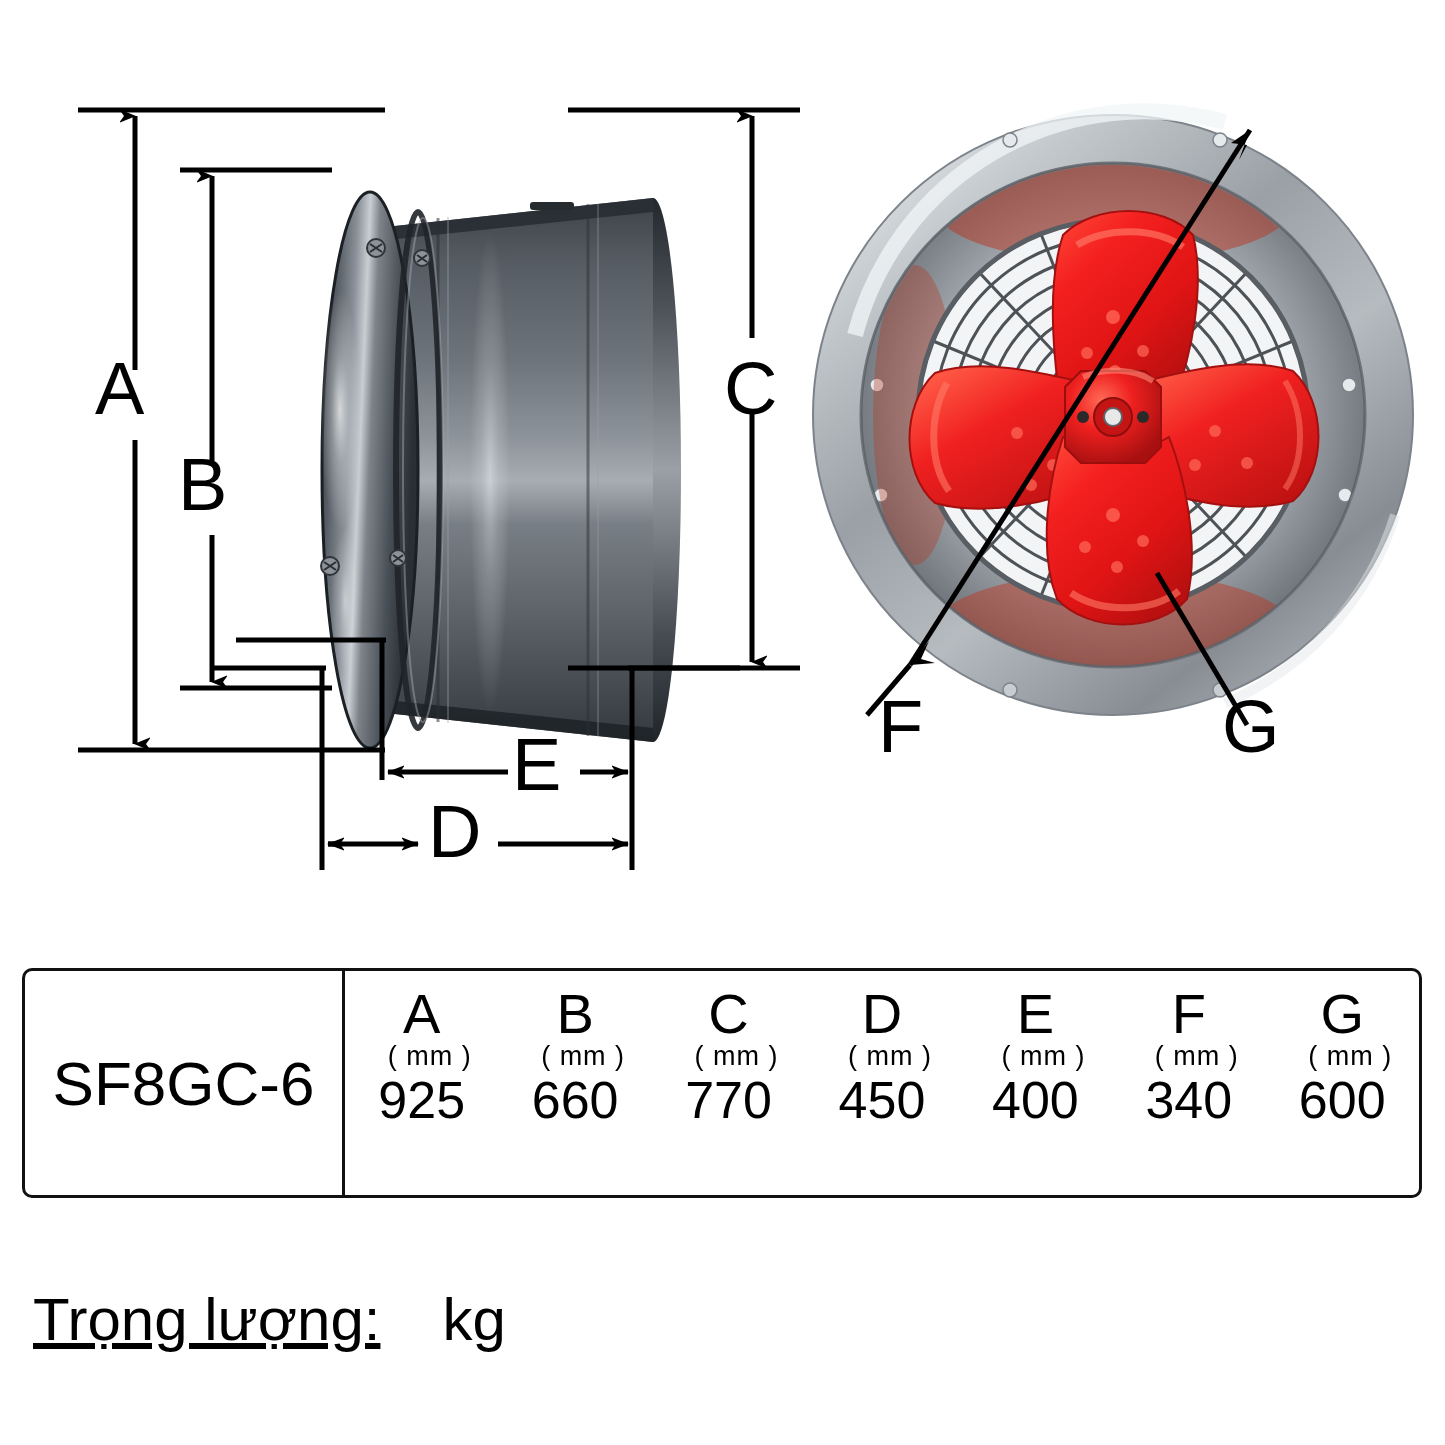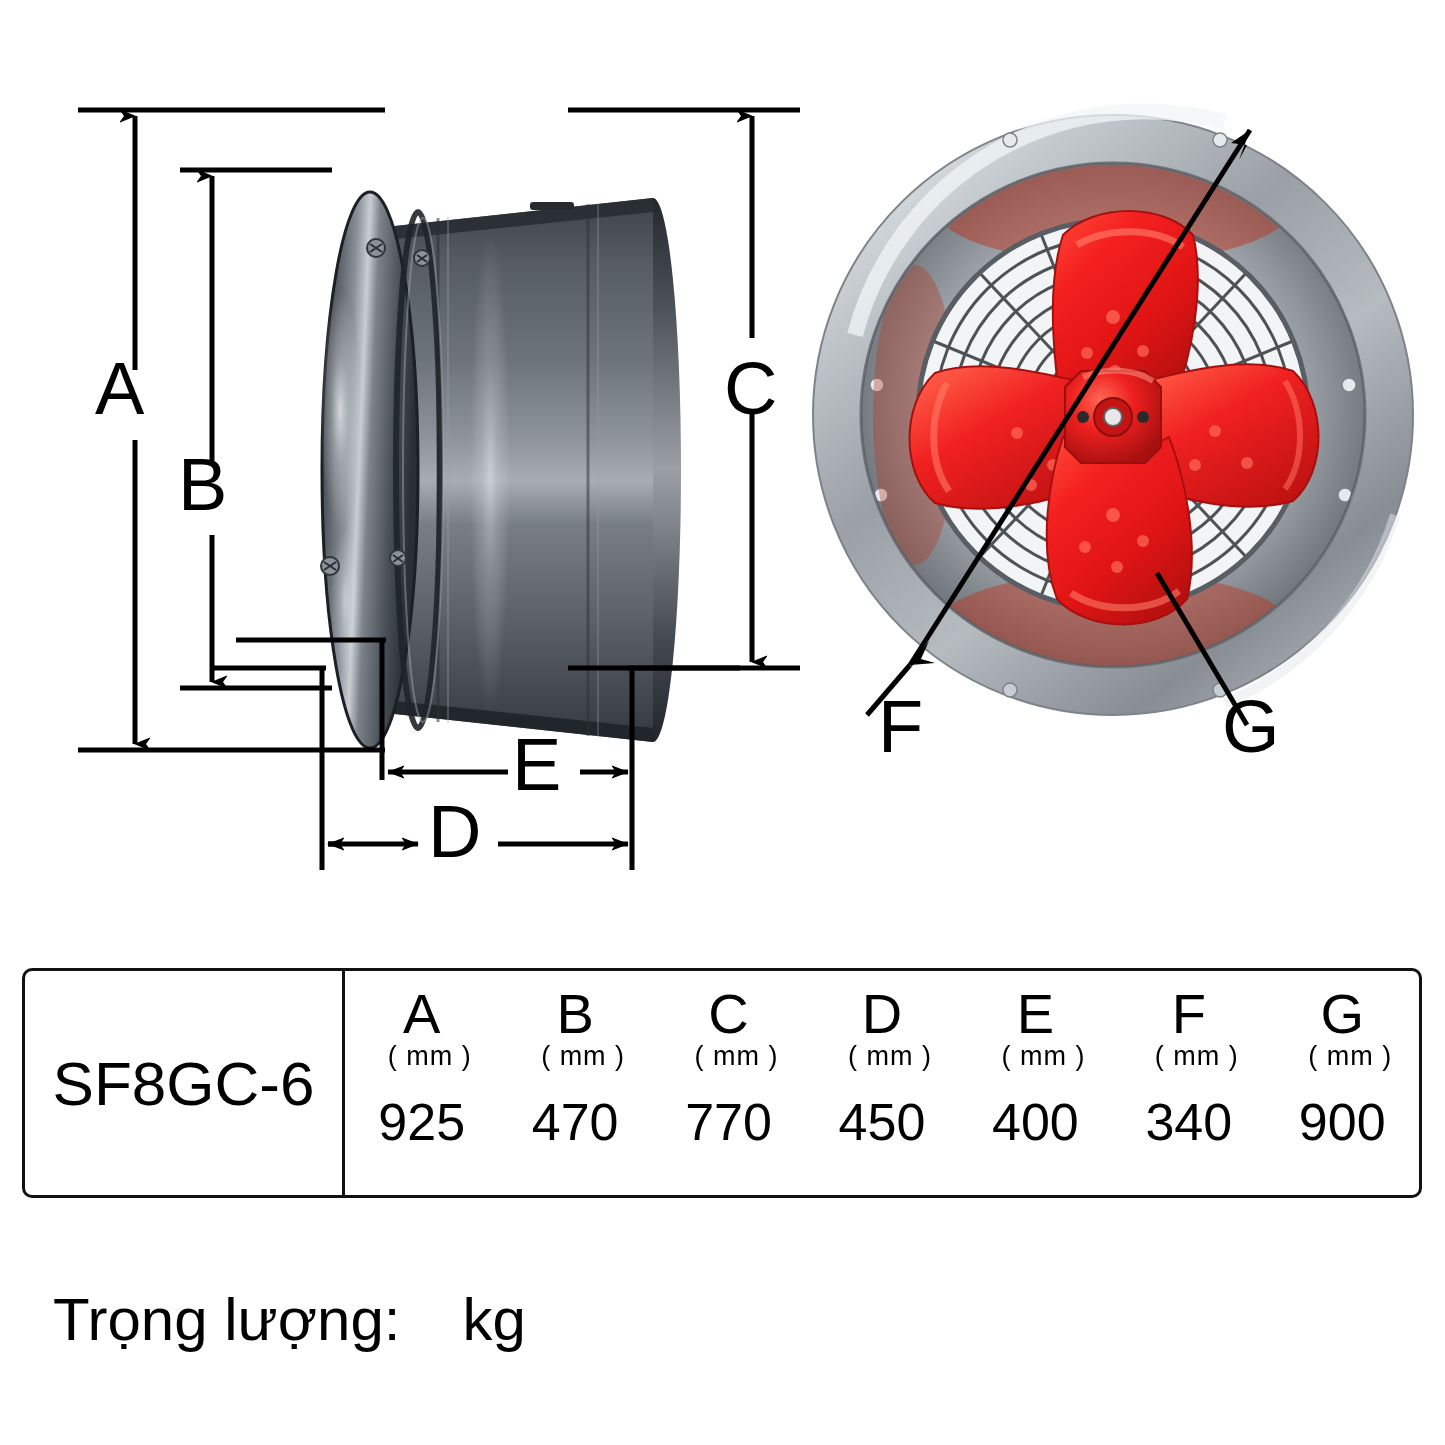--- a/index.html
+++ b/index.html
@@ -16,23 +16,23 @@
               border:3px solid #111;border-radius:10px;box-sizing:border-box;
               background:#fff;display:flex;}
   #model-cell{width:320px;display:flex;align-items:center;justify-content:center;
               border-right:3px solid #111;box-sizing:border-box;}
   #model-name{font-size:62px;letter-spacing:0px;white-space:nowrap;}
   #dims-cell{flex:1;display:flex;align-items:stretch;}
   .dim-col{flex:1;display:flex;flex-direction:column;align-items:center;
            justify-content:flex-start;padding-top:14px;box-sizing:border-box;}
   .dim-letter{font-size:56px;line-height:1.02;}
   .dim-unit{font-size:27px;line-height:1.25;margin-top:-2px;letter-spacing:1px;margin-left:16px;}
-  .dim-value{font-size:52px;line-height:1;margin-top:22px;}
-
-  #weight-line{position:absolute;left:53px;top:1285px;font-size:60px;white-space:nowrap;}
+  .dim-value{font-size:52px;line-height:1;margin-top:0;}
+
+  #weight-line{position:absolute;left:33px;top:1285px;font-size:60px;white-space:nowrap;text-decoration:underline;}
   #weight-unit{display:inline-block;margin-left:62px;}
 </style>
 </head>
 <body>
 
 <div id="sheet">
 
   <svg id="sideview-svg" width="830" height="900" viewBox="0 0 830 900" style="position:absolute;left:40px;top:80px;">
 
     <defs>
@@ -360,21 +360,21 @@
 
       <div class="dim-col">
         <span class="dim-letter">A</span>
         <span class="dim-unit">( mm )</span>
         <span class="dim-value">925</span>
       </div>
 
       <div class="dim-col">
         <span class="dim-letter">B</span>
         <span class="dim-unit">( mm )</span>
-        <span class="dim-value">470</span>
+        <span class="dim-value">660</span>
       </div>
 
       <div class="dim-col">
         <span class="dim-letter">C</span>
         <span class="dim-unit">( mm )</span>
         <span class="dim-value">770</span>
       </div>
 
       <div class="dim-col">
         <span class="dim-letter">D</span>
@@ -390,21 +390,21 @@
 
       <div class="dim-col">
         <span class="dim-letter">F</span>
         <span class="dim-unit">( mm )</span>
         <span class="dim-value">340</span>
       </div>
 
       <div class="dim-col">
         <span class="dim-letter">G</span>
         <span class="dim-unit">( mm )</span>
-        <span class="dim-value">900</span>
+        <span class="dim-value">600</span>
       </div>
 
     </div>
   </div>
 
   <div id="weight-line">
     <span>Trọng lượng:</span><span id="weight-unit">kg</span>
   </div>
 
 </div>

